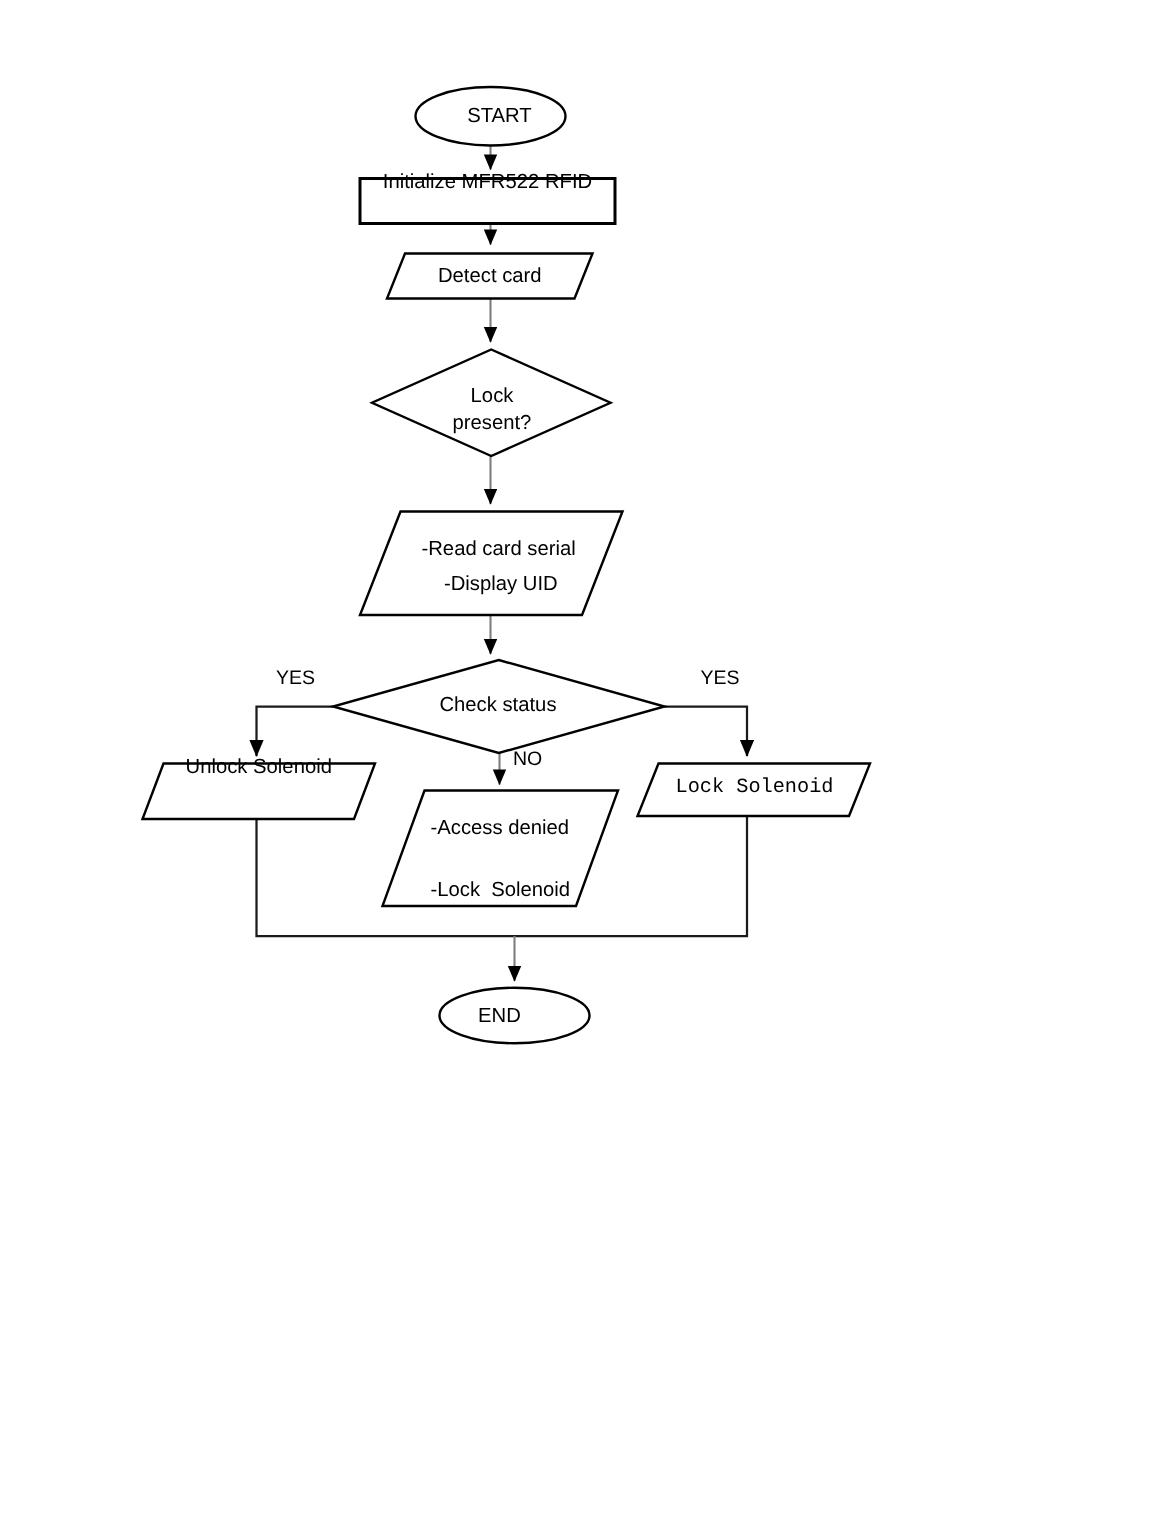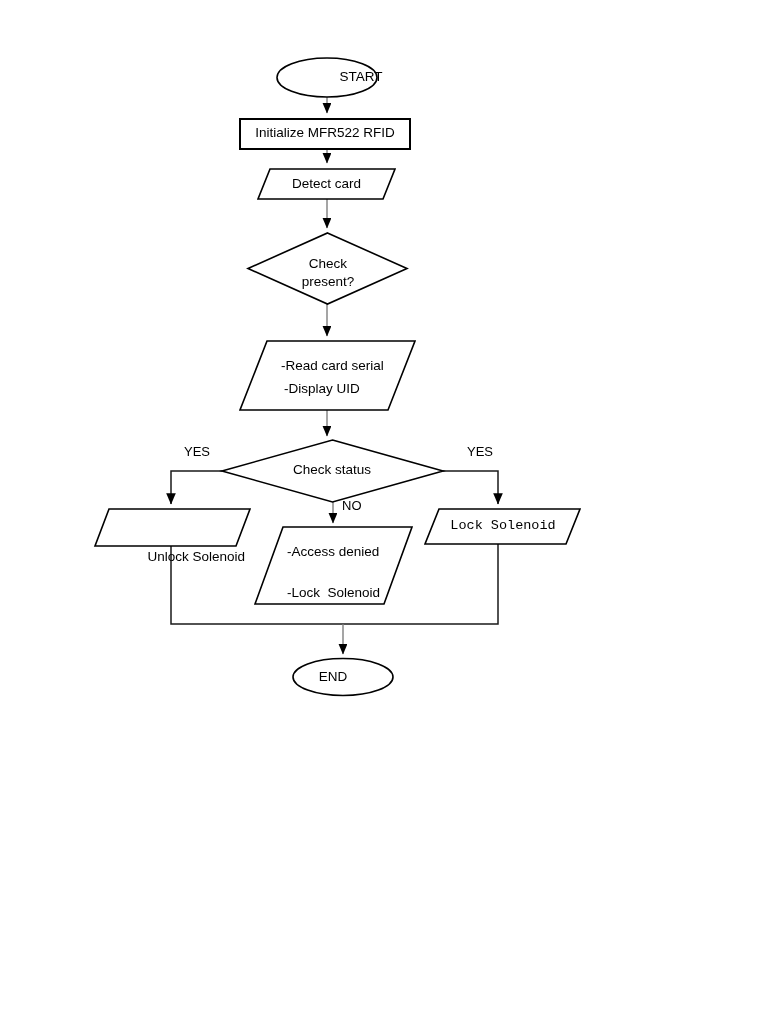--- a/index.html
+++ b/index.html
@@ -87,35 +87,35 @@
 
   <polygon points="109,509 250,509 236,546 95,546" fill="#ffffff" stroke="#000000" stroke-width="1.6"></polygon>
 
   <polygon points="439,509 580,509 566,544 425,544" fill="#ffffff" stroke="#000000" stroke-width="1.6"></polygon>
 
   <polygon points="283,527 412,527 384,604 255,604" fill="#ffffff" stroke="#000000" stroke-width="1.6"></polygon>
 
   <ellipse cx="343" cy="677" rx="50" ry="18.5" fill="#ffffff" stroke="#000000" stroke-width="1.6"></ellipse>
 </svg>
 
-<div class="node-label center" style="left:277px; top:70px; width:112px;padding-left:28px;">START</div>
+<div class="node-label center" style="left:277px; top:70px; width:112px;">START</div>
 
-<div class="node-label center" style="left:240px; top:126px; width:170px;">Initialize MFR522 RFID</div>
+<div class="node-label center" style="left:240px; top:114px; width:170px;">Initialize MFR522 RFID</div>
 
 <div class="node-label center" style="left:258px; top:177px; width:137px;">Detect card</div>
 
-<div class="node-label center" style="left:288px; top:257px; width:80px;">Check</div>
+<div class="node-label center" style="left:288px; top:257px; width:80px;">Lock</div>
 <div class="node-label center" style="left:288px; top:275px; width:80px;">present?</div>
 
 <div class="node-label" style="left:281px; top:359px;">-Read card serial</div>
-<div class="node-label" style="left:284px; top:382px;text-align:center;">-Display UID</div>
+<div class="node-label" style="left:296px; top:382px;text-align:center;">-Display UID</div>
 
 <div class="node-label center" style="left:282px; top:463px; width:100px;">Check status</div>
 
-<div class="node-label center" style="left:100px; top:550px; width:145px;text-align:right;">Unlock Solenoid</div>
+<div class="node-label center" style="left:100px; top:504px; width:145px;">Unlock Solenoid</div>
 
 <div class="node-label center" style="left:432px; top:519px; width:142px;font-family:Liberation Mono, monospace;">Lock Solenoid</div>
 
 <div class="node-label" style="left:287px; top:545px;">-Access denied</div>
 <div class="node-label" style="left:287px; top:586px;">-Lock  Solenoid</div>
 
 <div class="node-label center" style="left:293px; top:670px; width:80px;">END</div>
 
 <div class="edge-label" style="left:184px; top:444px;">YES</div>
 

